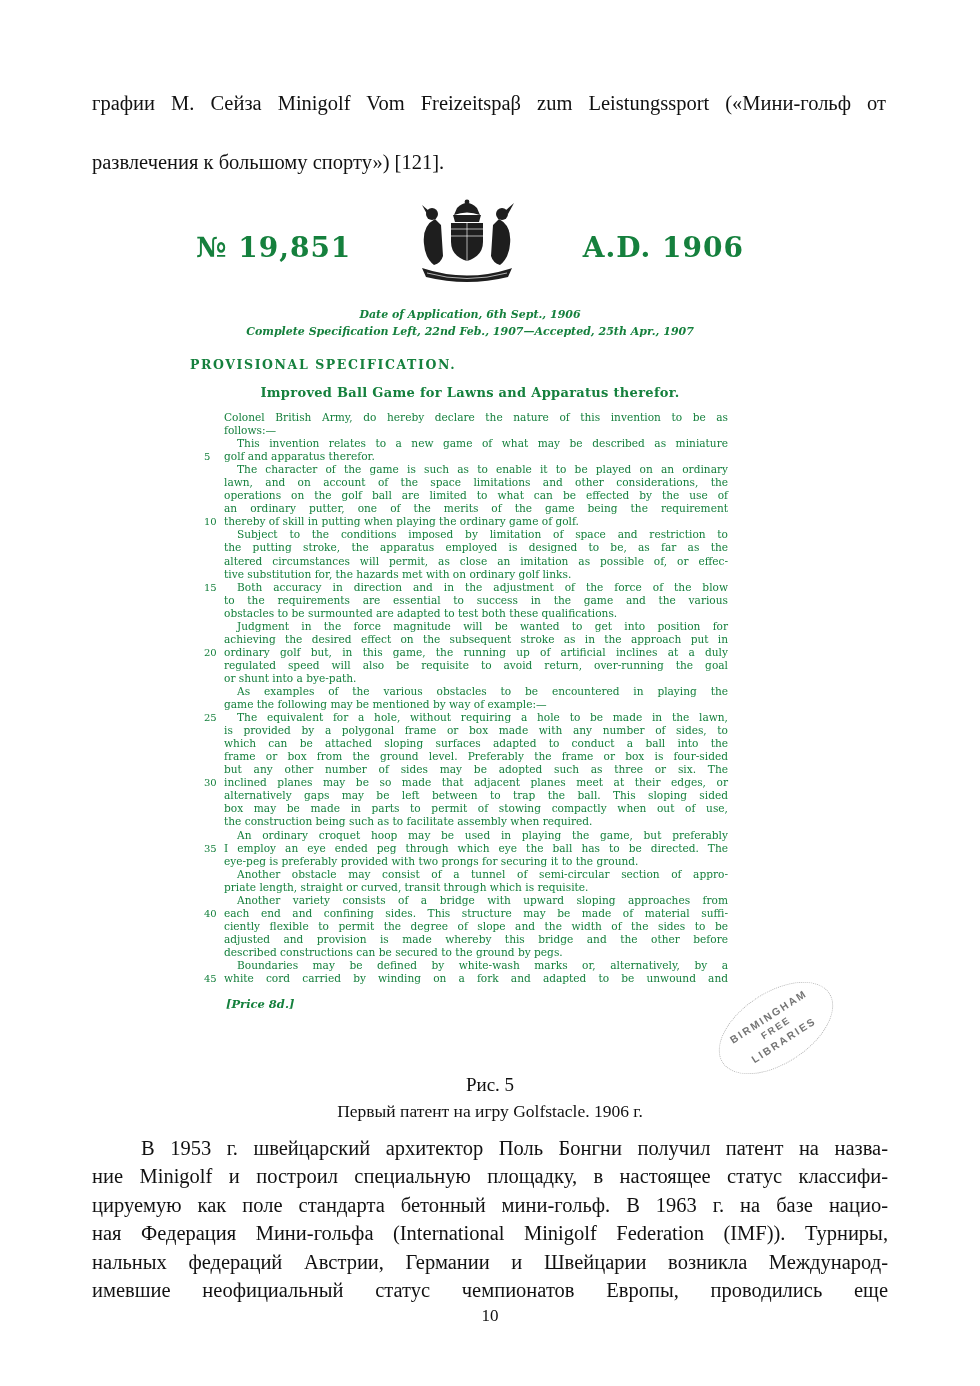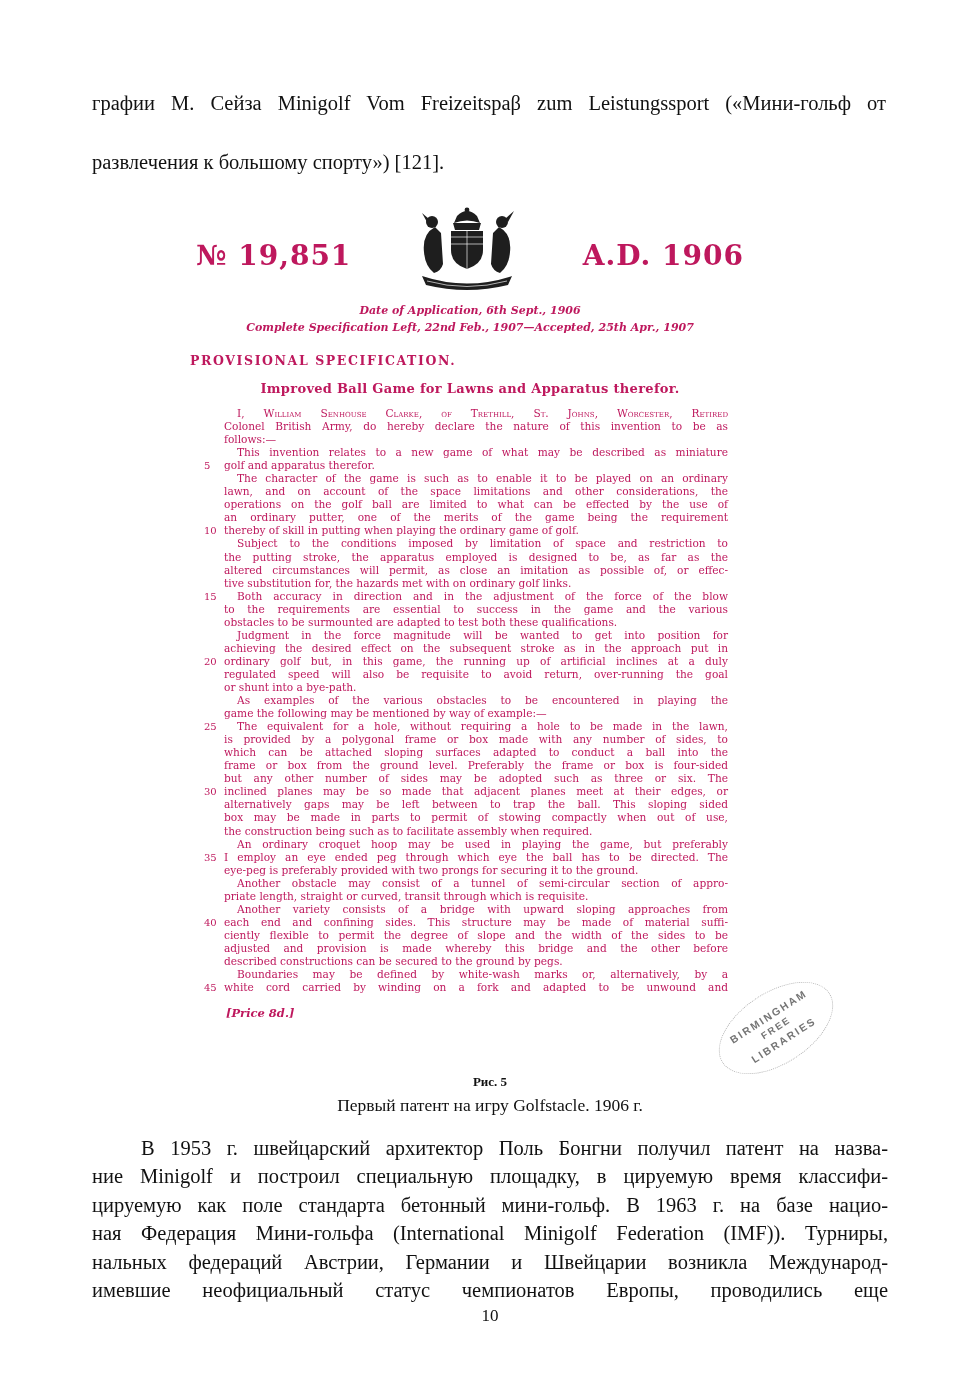--- a/index.html
+++ b/index.html
@@ -20,36 +20,36 @@
   .bottom-par {
     position: absolute; left: 92px; top: 1134px; width: 796px;
     font-size: 20.5px; line-height: 28.4px;
   }
   .ru-line { text-align: justify; text-align-last: justify; }
   .ru-line.pend { text-align-last: left; margin-top: 28px; }
   .ru-line.ind { text-indent: 49px; }
 
   
   .patent {
-    position: absolute; left: 190px; top: 208px; width: 560px;
-    color: #be185d;
+    position: absolute; left: 190px; top: 200px; width: 560px;
+    color: #15803d;
     font-family: "DejaVu Serif", serif;
   }
   .patent-header {
     display: flex; align-items: center; justify-content: space-between;
     height: 94px; padding: 0 6px;
   }
   .patent-number, .patent-year {
     font-size: 28px; font-weight: bold; letter-spacing: 1px;
     font-family: "DejaVu Serif", serif;
   }
   .arms { margin-top: -6px; }
 
   .patent-dates {
-    text-align: center; 
+    text-align: center; margin-top: 12px;
     font-style: italic; font-weight: bold;
     font-size: 11px; line-height: 17px;
   }
   .prov {
     font-weight: bold;
     font-size: 12.5px; letter-spacing: 1.6px; margin-top: 17px;
   }
   .inv-title {
     text-align: center; font-weight: bold;
     font-size: 13px; margin-top: 13px; letter-spacing: .3px;
@@ -81,21 +81,21 @@
     font-family: "Liberation Sans", sans-serif;
     font-weight: bold; font-size: 10.5px; letter-spacing: 2px;
     border: 1.5px dotted rgba(90,90,90,0.45);
     border-radius: 50%;
     line-height: 14px;
   }
   .stamp .mid { font-size: 9.5px; }
 
   
   .caption { position: absolute; top: 1074px; left: 0; width: 980px; text-align: center; }
-  .caption-label { font-weight: bold; font-size: 13px; }
+  .caption-label { font-weight: normal; font-size: 19px; }
   .caption-text { font-size: 17.5px; margin-top: 5px; }
 
   .page-num {
     position: absolute; top: 1306px; left: 0; width: 980px;
     text-align: center; font-size: 17px;
   }
 </style>
 </head>
 <body>
 
@@ -133,24 +133,20 @@
 
   <div class="patent-dates">
     <div>Date of Application, 6th Sept., 1906</div>
     <div>Complete Specification Left, 22nd Feb., 1907—Accepted, 25th Apr., 1907</div>
   </div>
 
   <div class="prov">PROVISIONAL SPECIFICATION.</div>
   <div class="inv-title">Improved Ball Game for Lawns and Apparatus therefor.</div>
 
   <div class="patent-body">
-      <div class="tline ind sc">
-        <span class="lnum"></span>
-        <span class="ltext">I, William Senhouse Clarke, of Trethill, St. Johns, Worcester, Retired</span>
-      </div>
       <div class="tline">
         <span class="lnum"></span>
         <span class="ltext">Colonel British Army, do hereby declare the nature of this invention to be as</span>
       </div>
       <div class="tline pend">
         <span class="lnum"></span>
         <span class="ltext">follows:—</span>
       </div>
       <div class="tline ind">
         <span class="lnum"></span>
@@ -331,20 +327,20 @@
   <div>LIBRARIES</div>
 </div>
 
 <div class="caption">
   <div class="caption-label">Рис. 5</div>
   <div class="caption-text">Первый патент на игру Golfstacle. 1906 г.</div>
 </div>
 
 <div class="bottom-par ru-par">
     <div class="ru-line ind">В 1953 г. швейцарский архитектор Поль Бонгни получил патент на назва-</div>
-    <div class="ru-line">ние Minigolf и построил специальную площадку, в цируемую время классифи-</div>
+    <div class="ru-line">ние Minigolf и построил специальную площадку, в настоящее статус классифи-</div>
     <div class="ru-line">цируемую как поле стандарта бетонный мини-гольф. В 1963 г. на базе нацио-</div>
     <div class="ru-line">ная Федерация Мини-гольфа (International Minigolf Federation (IMF)). Турниры,</div>
     <div class="ru-line">нальных федераций Австрии, Германии и Швейцарии возникла Международ-</div>
     <div class="ru-line">имевшие неофициальный статус чемпионатов Европы, проводились еще</div>
   </div>
 
 <div class="page-num">10</div>
 
 </body></html>

